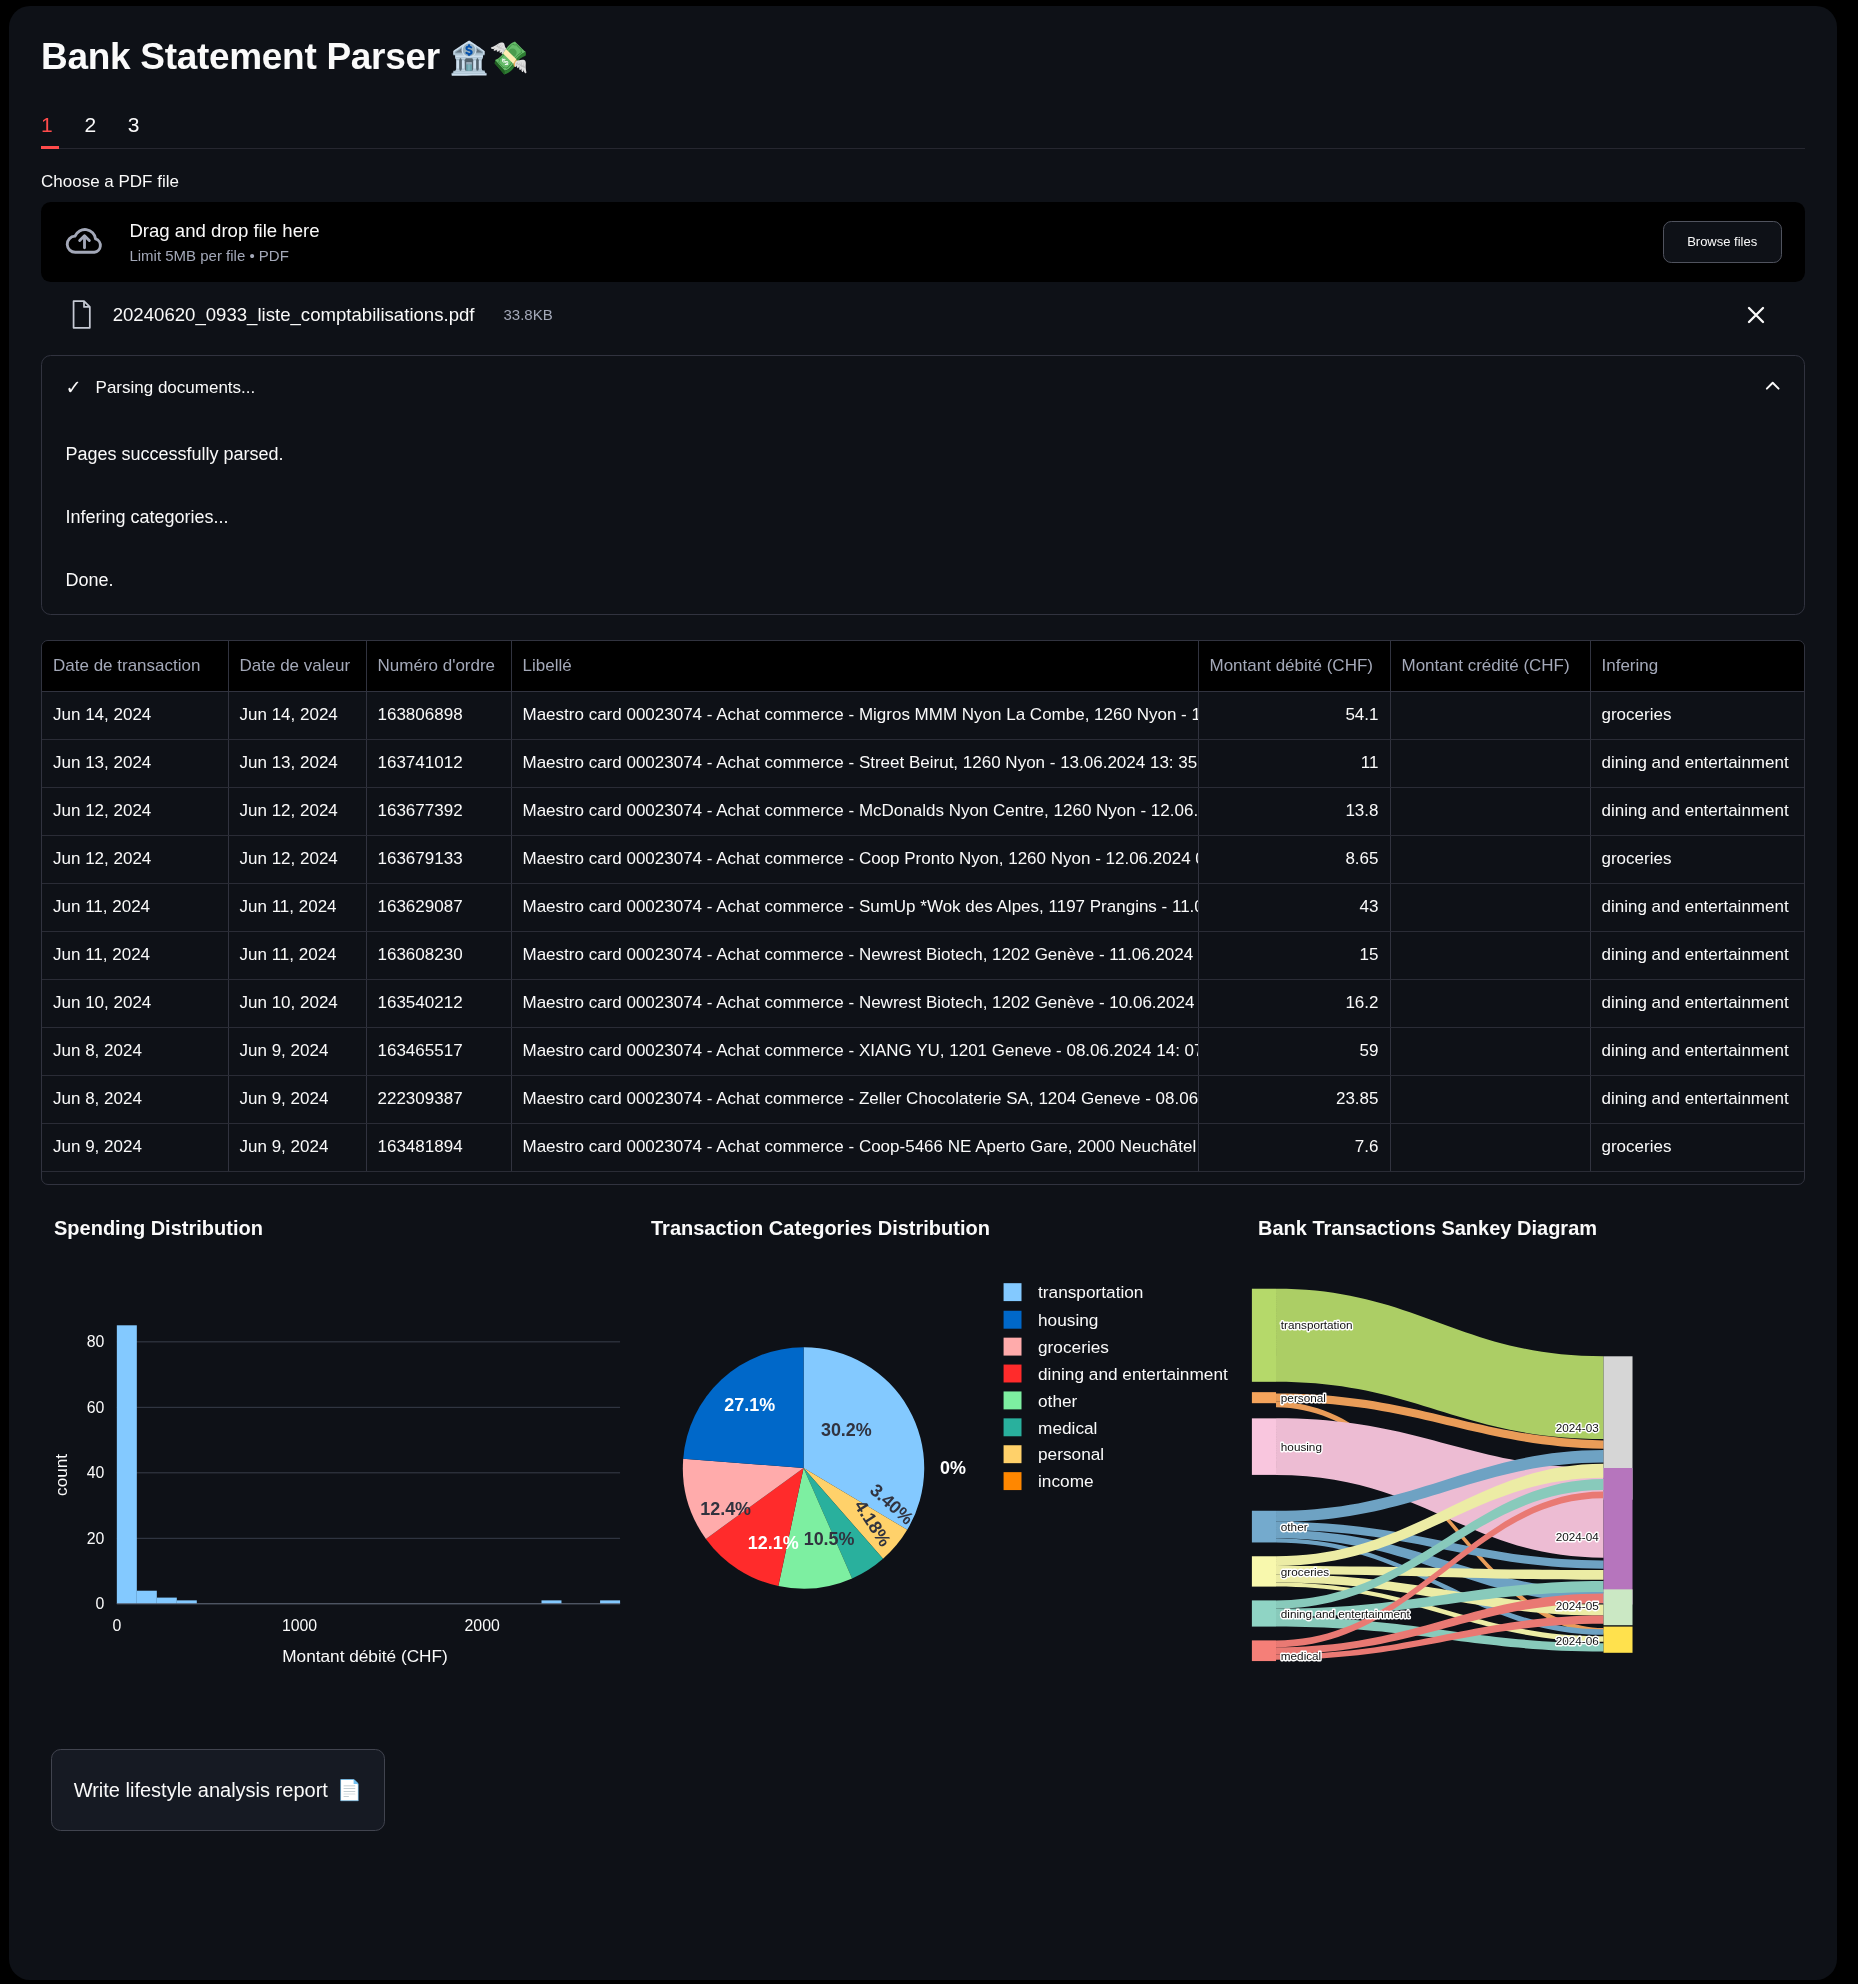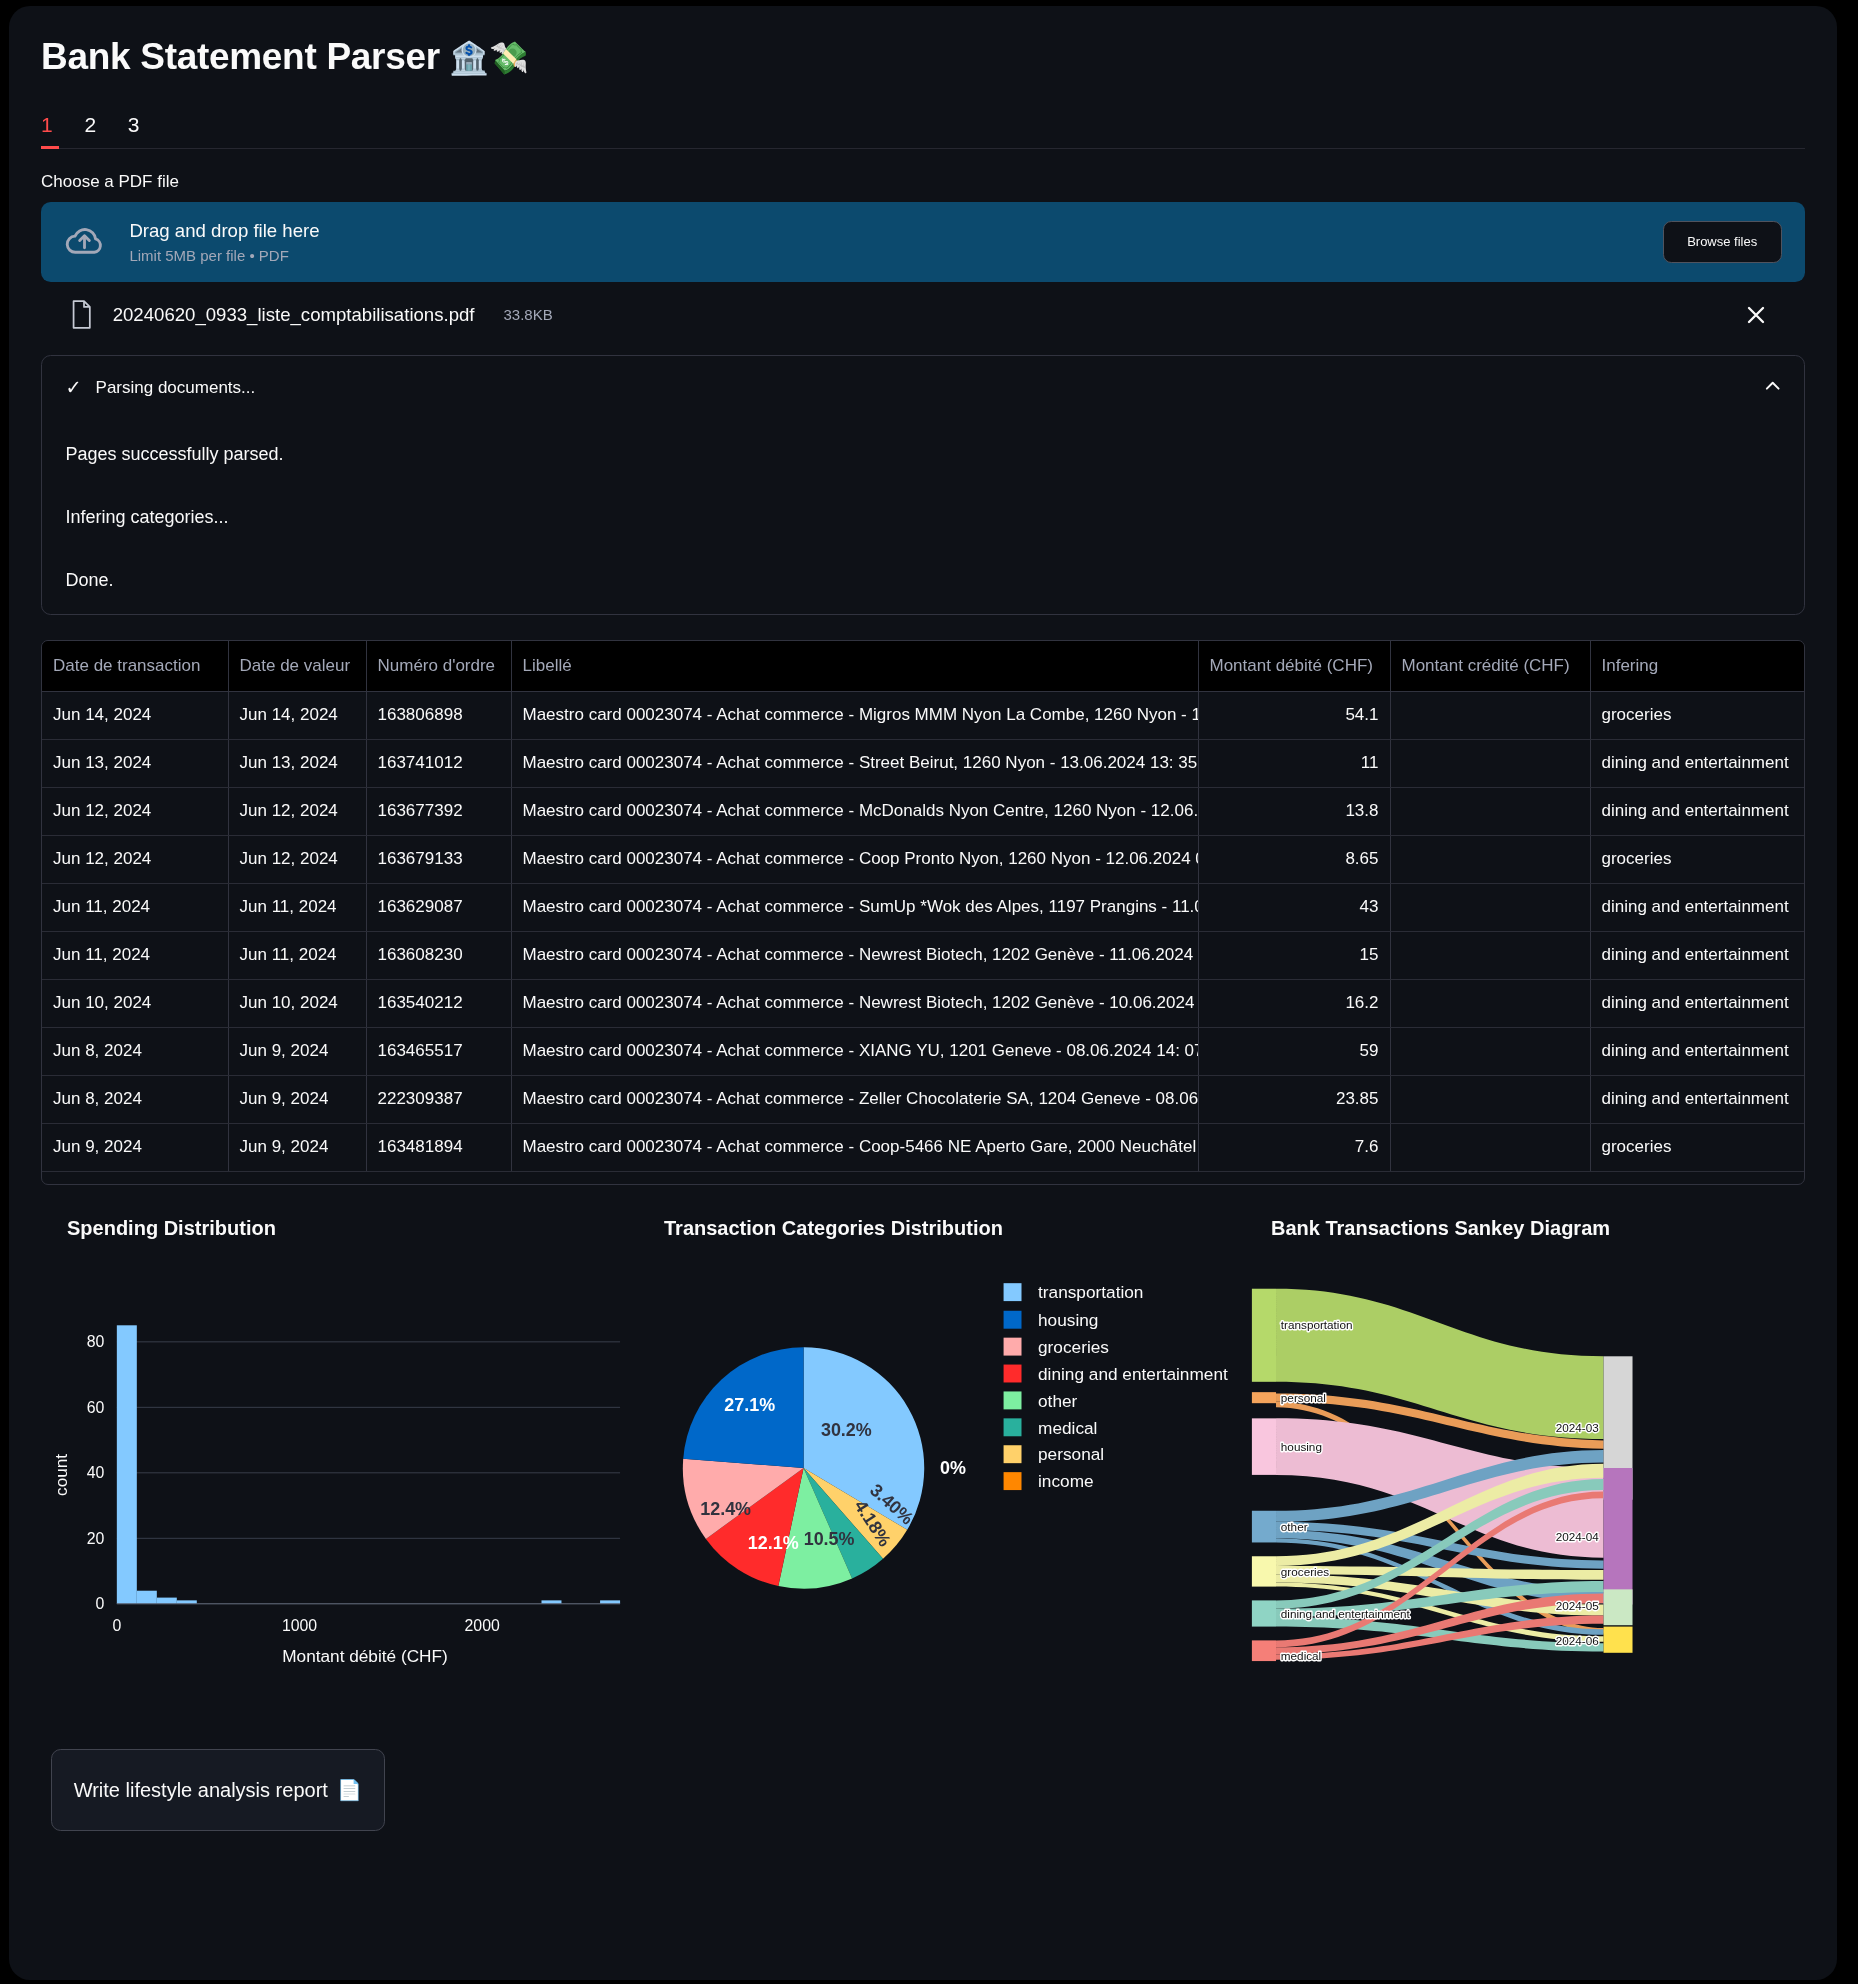--- a/index.html
+++ b/index.html
@@ -60,21 +60,21 @@
     background: #ff4b4b;
   }
 
   
   .field-label {
     font-size: 17px;
     margin: 23.4px 0 9.7px 0;
     color: #fafafa;
   }
   .dropzone {
-    background: #0c4a6e;
+    background: #000000;
     border-radius: 9.7px;
     height: 80px;
     display: flex;
     align-items: center;
     padding: 0 23.4px 0 22px;
     gap: 23.4px;
   }
   .cloud-icon { flex: 0 0 auto; width: 43px; height: 43px; }
   .dz-texts { flex: 1 1 auto; }
   .dz-main { font-size: 18.6px; color: #fafafa; margin-bottom: 5.5px; }
@@ -180,21 +180,21 @@
     gap: 0;
   }
   .chart-col { flex: 1 1 0; min-width: 0; }
   .chart-col.c1 { flex: 0 0 597px; }
   .chart-col.c2 { flex: 0 0 607px; }
   .chart-col.c3 { flex: 1 1 auto; }
   .chart-title {
     font-size: 20px;
     font-weight: bold;
     color: #fafafa;
-    margin: 0 0 28px 26px;
+    margin: 0 0 28px 13px;
   }
   .chart-body { position: relative; }
 
   
   .bottom-btn-wrap { margin-top: 81px; padding-left: 9.7px; }
   .report-btn {
     background: #161a23;
     border: 1px solid #41444f;
     border-radius: 9.7px;
     color: #fafafa;

